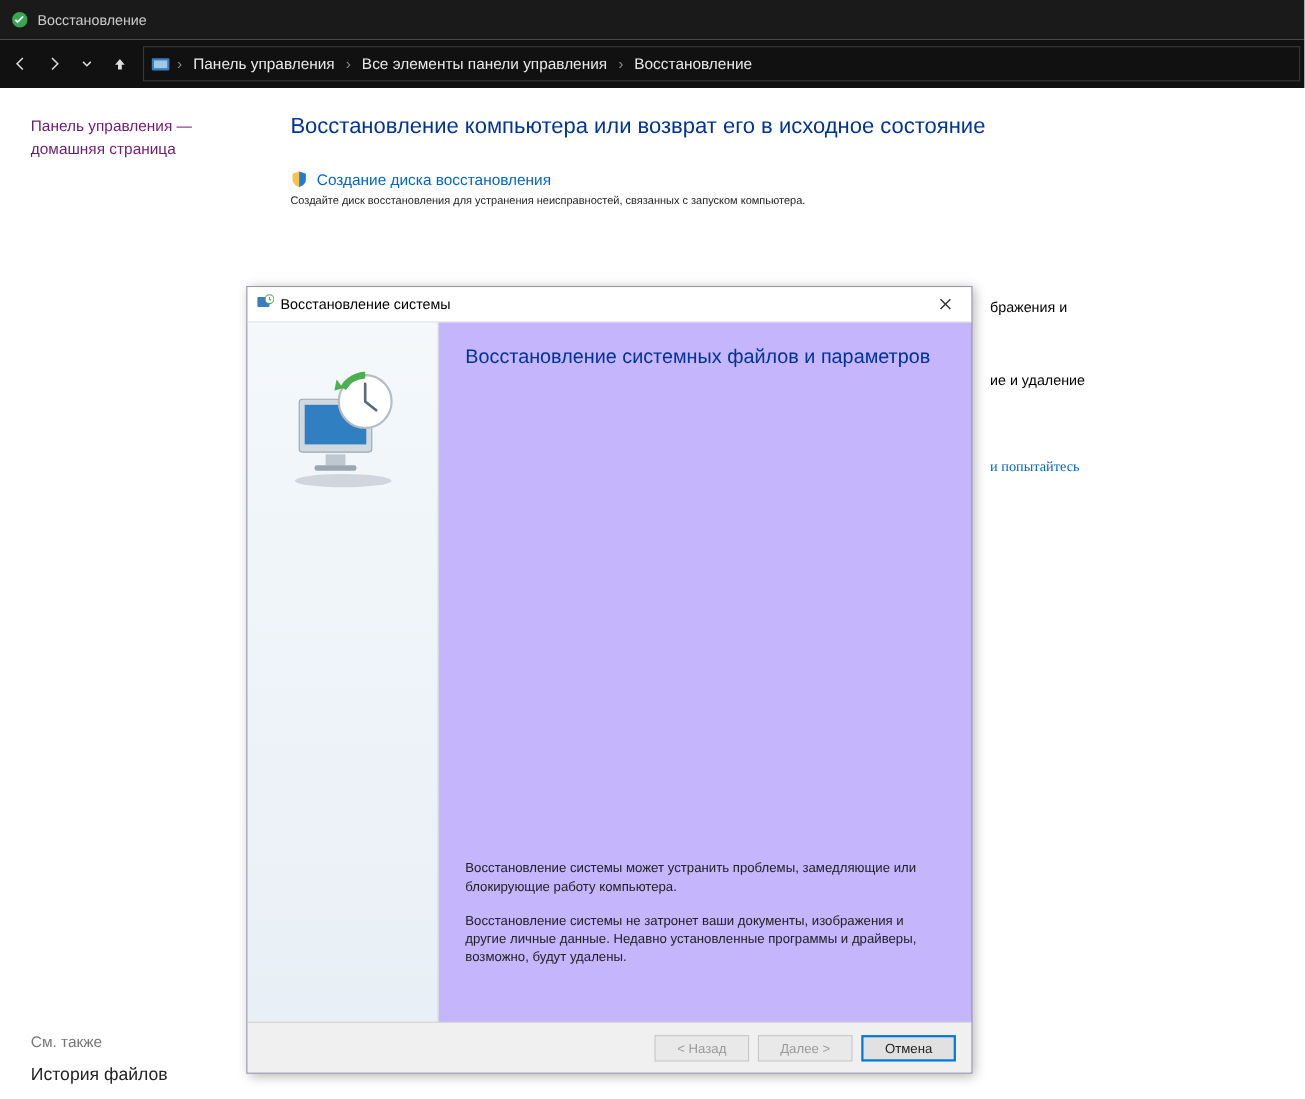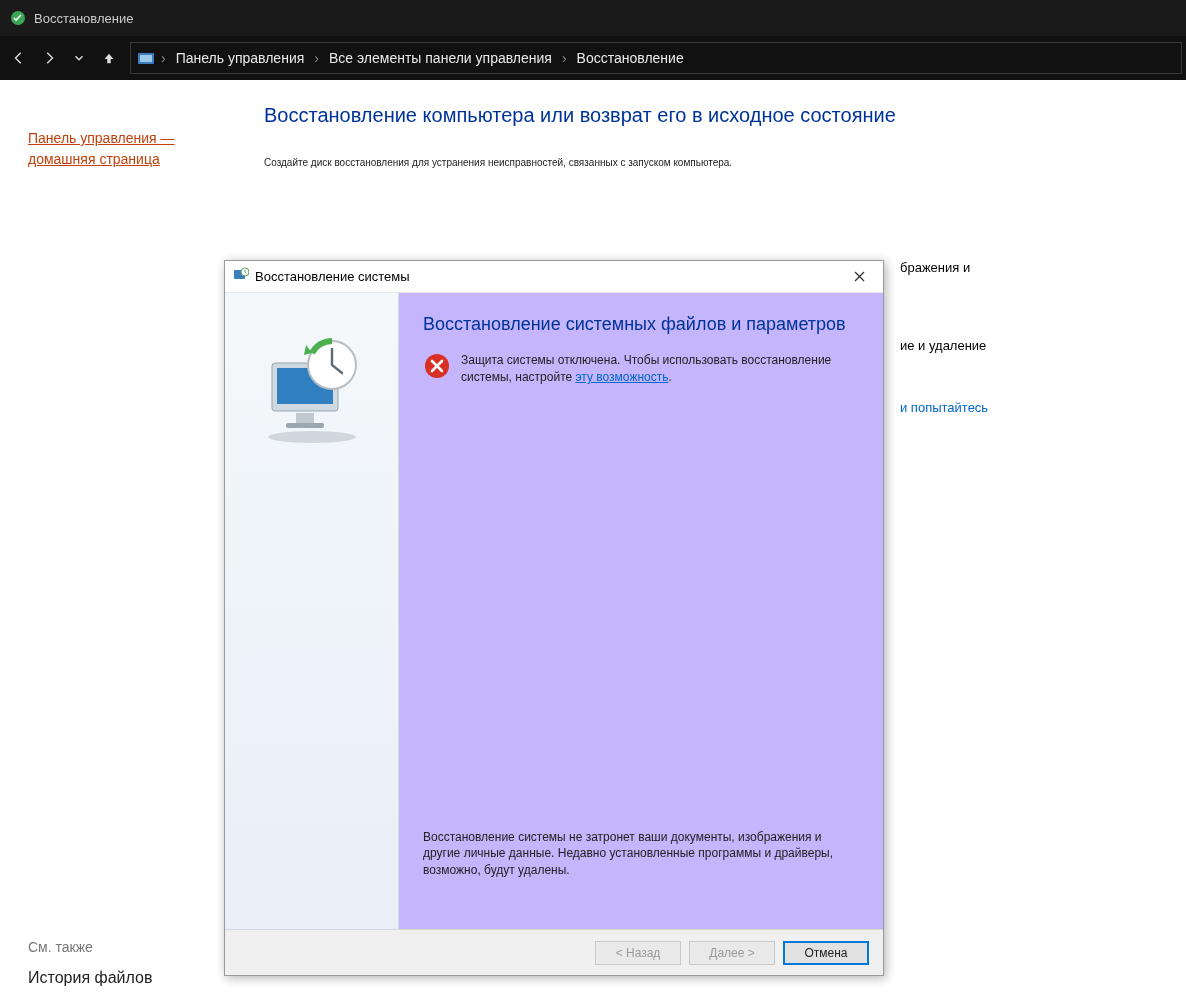--- a/index.html
+++ b/index.html
@@ -67,27 +67,25 @@
   }
   .sidebar {
     width: 240px;
     padding: 24px 8px 12px 28px;
     font-size: 14px;
     display: flex;
     flex-direction: column;
   }
   .sidebar-spacer { flex: 1; }
   .home-link {
-    color: #c2410c;
-    text-decoration: underline;
+    color: #701a75;
     line-height: 1.5;
     word-wrap: break-word;
     width: 170px;
     cursor: pointer;
-    margin-top: 24px;
   }
   .see-also {
     color: #777;
     font-size: 14px;
     margin-bottom: 14px;
   }
   .history-link {
     color: #222;
     font-size: 16px;
     cursor: pointer;
@@ -268,27 +266,36 @@
     <a class="home-link">Панель управления — домашняя страница</a>
     <div class="sidebar-spacer"></div>
     <div class="see-also">См. также</div>
     <a class="history-link">История файлов</a>
   </div>
 
   <div class="main">
     <h1 class="page-title">Восстановление компьютера или возврат его в исходное состояние</h1>
 
     <div class="item">
+      <div class="item-head">
+        <span class="shield-icon">
+          <svg viewBox="0 0 16 16">
+              <path d="M8 1 L14 3 V8 C14 12 11 14 8 15 C5 14 2 12 2 8 V3 Z" fill="#f8c246"></path>
+              <path d="M8 1 L14 3 V8 C14 12 11 14 8 15 V1 Z" fill="#1e7bd6"></path>
+            </svg>
+        </span>
+        <a class="item-link">Создание диска восстановления</a>
+      </div>
       <div class="item-desc">Создайте диск восстановления для устранения неисправностей, связанных с запуском компьютера.</div>
     </div>
 
 
-    <div class="partial-right" style="left:660px; top:180px;">бражения и</div>
+    <div class="partial-right" style="left:660px; top:192px;">бражения и</div>
     <div class="partial-right" style="left:660px; top:258px;">ие и удаление</div>
-    <div class="partial-right blue-frag" style="left:660px; top:320px;">и попытайтесь</div>
+    <div class="partial-right blue-frag" style="left:660px; top:336px;font-family:Liberation Serif, serif;">и попытайтесь</div>
   </div>
 </div>
 
 <div class="dialog">
   <div class="dlg-titlebar">
     <div class="dlg-title-left">
       <span>
         <svg width="16" height="16" viewBox="0 0 16 16">
             <rect x="1" y="3" width="11" height="9" rx="1" fill="#3a7ebf"></rect>
             <circle cx="12" cy="5" r="4" fill="#ffffff" stroke="#5aa05a" stroke-width="1"></circle>
@@ -317,34 +324,24 @@
           <path d="M80 20 v16 l10 8" stroke="#5a6a78" stroke-width="2.4" fill="none" stroke-linecap="round"></path>
           <path d="M60 24 A24 24 0 0 1 80 12" stroke="#4caf50" stroke-width="6" fill="none"></path>
           <path d="M60 24 l-6 -8 l-2 10 z" fill="#4caf50"></path>
         </svg>
       </span>
     </div>
 
     <div class="dlg-main">
       <div class="dlg-heading">Восстановление системных файлов и параметров</div>
 
-      <div class="warn-row">
-        <span class="warn-icon">
-          <svg viewBox="0 0 28 28">
-              <circle cx="14" cy="14" r="12" fill="#d93025"></circle>
-              <path d="M9 9 L19 19 M19 9 L9 19" stroke="#fff" stroke-width="2.6" stroke-linecap="round"></path>
-            </svg>
-        </span>
-        <div class="warn-text">
-          <span>Защита системы отключена. Чтобы использовать восстановление системы, настройте </span><a>эту возможность</a><span>.</span>
-        </div>
-      </div>
 
       <div class="dlg-spacer"></div>
 
+      <div class="dlg-para">Восстановление системы может устранить проблемы, замедляющие или блокирующие работу компьютера.</div>
       <div class="dlg-para" style="margin-bottom:40px;">Восстановление системы не затронет ваши документы, изображения и другие личные данные. Недавно установленные программы и драйверы, возможно, будут удалены.</div>
     </div>
   </div>
 
   <div class="dlg-footer">
     <button class="dlg-btn" disabled="">&lt; Назад</button>
     <button class="dlg-btn" disabled="">Далее &gt;</button>
     <button class="dlg-btn primary">Отмена</button>
   </div>
 </div>

